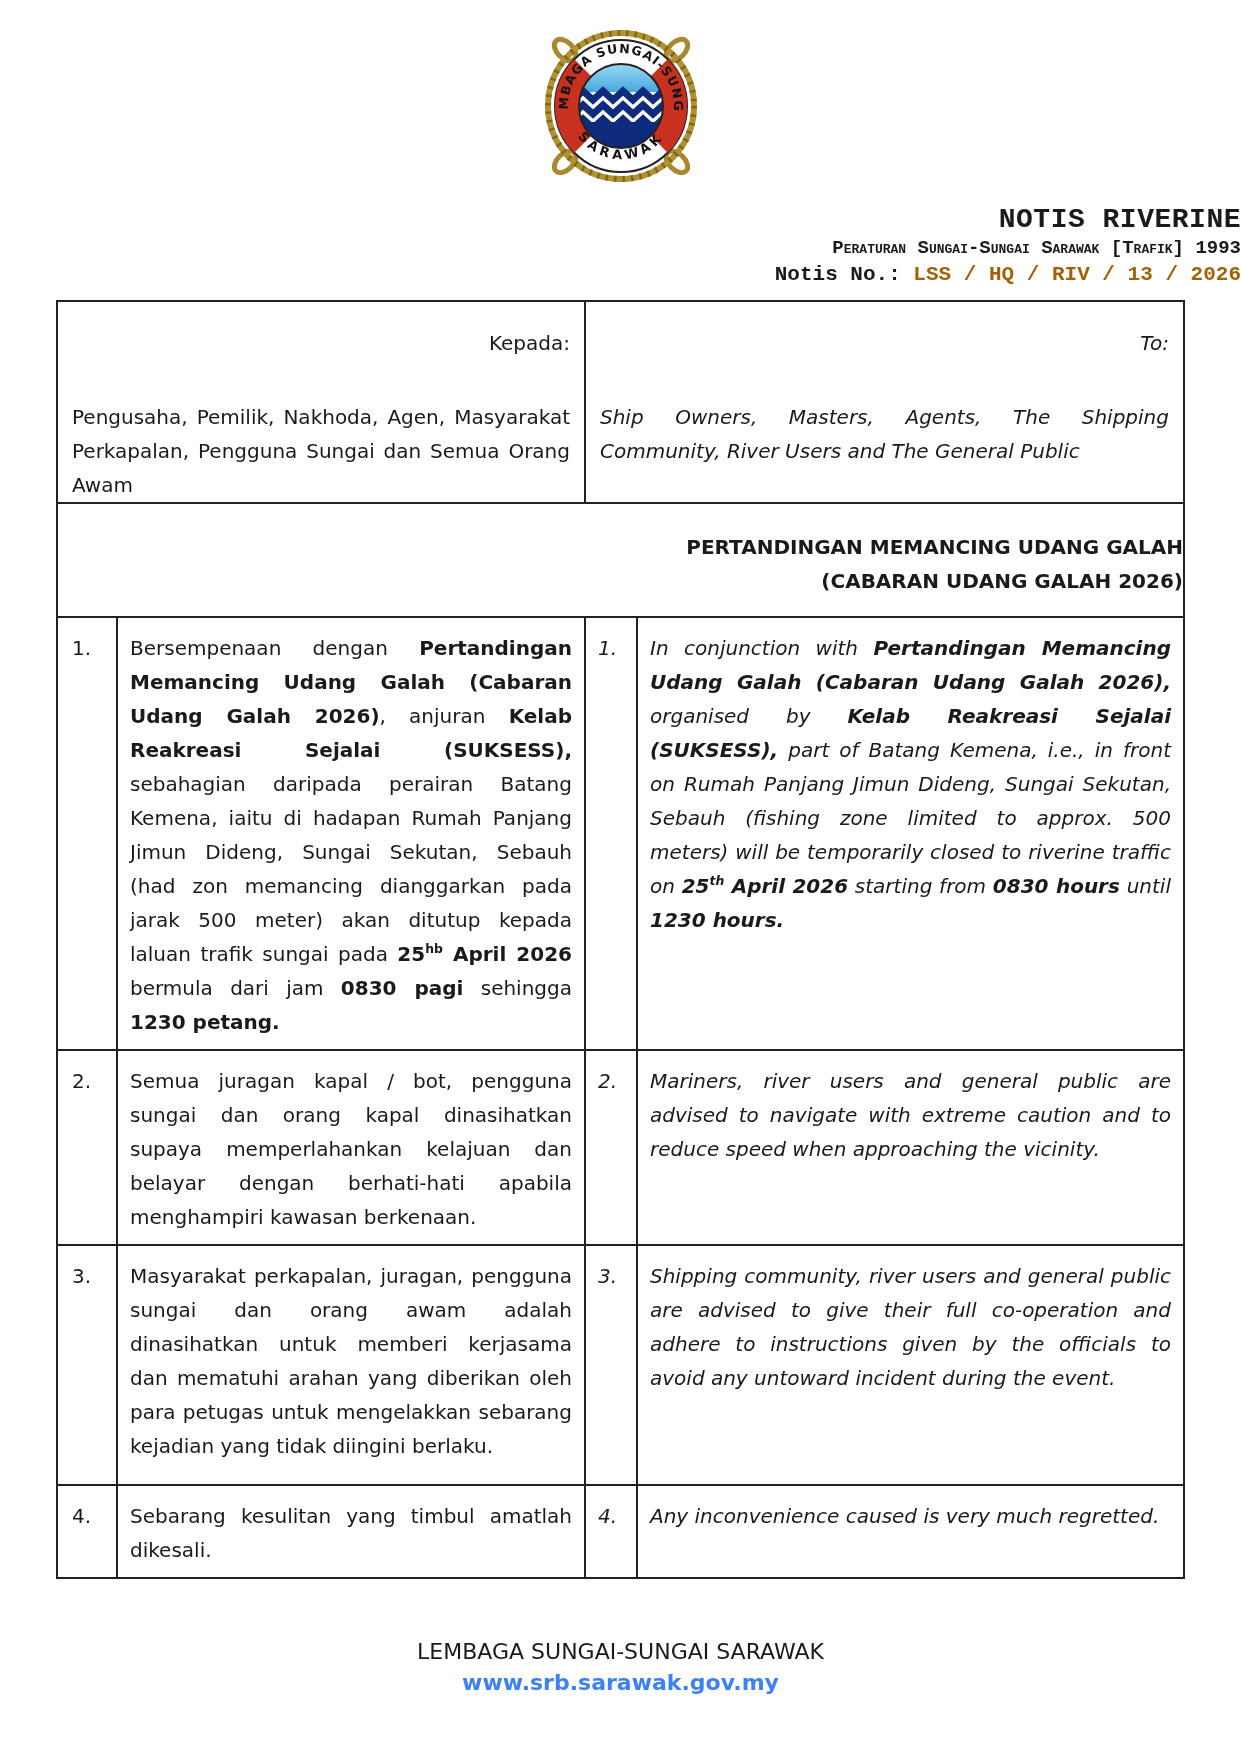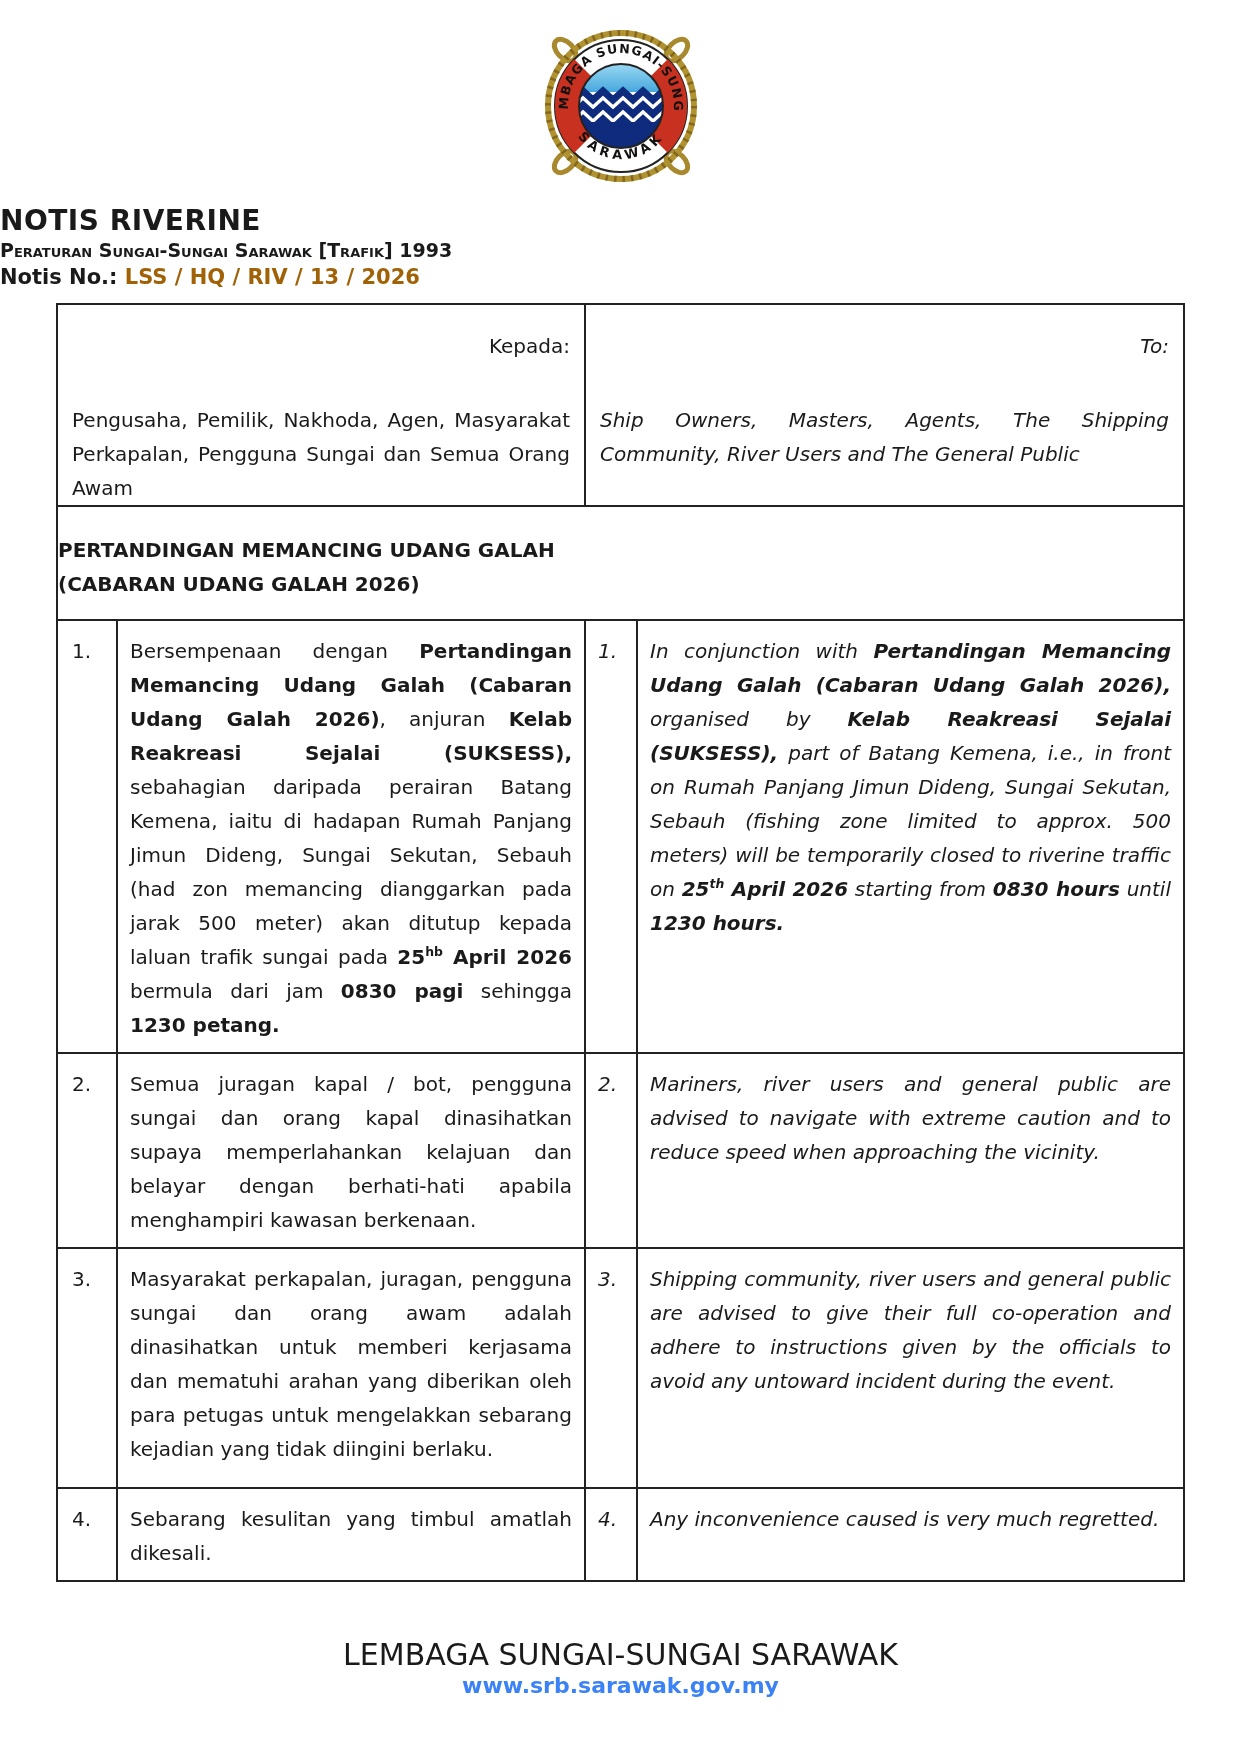--- a/index.html
+++ b/index.html
@@ -8,21 +8,21 @@
     width: 1241px;
     min-height: 1755px;
     margin: 0 auto;
     font-family: "DejaVu Sans", "Liberation Sans", sans-serif;
     color: #1a1a1a;
     padding-top: 16px;
   }
   .logo-wrap { text-align: center; margin-bottom: 4px; }
   .logo-wrap svg { display: inline-block; }
 
-  .header { text-align: left; }
+  .header { text-align: right; font-family: Liberation Mono, monospace; }
   .doc-title { font-size: 28px; font-weight: bold; letter-spacing: 0.5px; }
   .doc-subtitle { font-size: 19px; font-weight: bold; font-variant: small-caps; margin-top: 2px; }
   .doc-noticeline { font-size: 21px; font-weight: bold; margin-top: 4px; }
   .doc-noticeline .notice-number { color: #a16207; margin-top: 29px; }
 
   table.notice-table {
     border-collapse: collapse;
     table-layout: fixed;
     width: 1127px;
     margin: 14px auto 0 auto;
@@ -39,36 +39,36 @@
   .row-i2 { height: 185px; }
   .row-i3 { height: 240px; }
   .row-i4 { height: 92px;  }
 
   td.cell-recip { padding: 24px 14px 0 14px; }
   td.cell-recip .recip-label { display: block; text-align: right; }
   td.cell-recip .recip-body { display: block; margin-top: 40px; text-align: justify; }
   td.cell-to, td.cell-to * { font-style: italic; }
 
   td.cell-subject {
-    text-align: left;
+    text-align: right;
     font-weight: bold;
     font-size: 22px;
     line-height: 34px;
     padding-top: 26px;
   }
 
   td.cell-num { padding: 13px 6px 0 14px; }
   td.cell-num-en { padding: 13px 4px 0 12px; font-style: italic; }
   td.cell-text { padding: 13px 12px 10px 12px; text-align: justify; }
   td.cell-text-en { font-style: italic; }
   sup { font-size: 0.62em; line-height: 0; }
 
   .footer { text-align: center; margin-top: 58px; }
   .footer .signatory { font-size: 22px; font-weight: bold; line-height: 30px; }
-  .footer .organisation { font-size: 30px; line-height: 30px; }
+  .footer .organisation { font-size: 22px; line-height: 30px; }
   .footer .website a, .footer .website span {
     color: #3b82f6;
     font-weight: bold;
     font-size: 22px;
     line-height: 32px;
     cursor: pointer;
   }
 </style>
 </head>
 <body>

